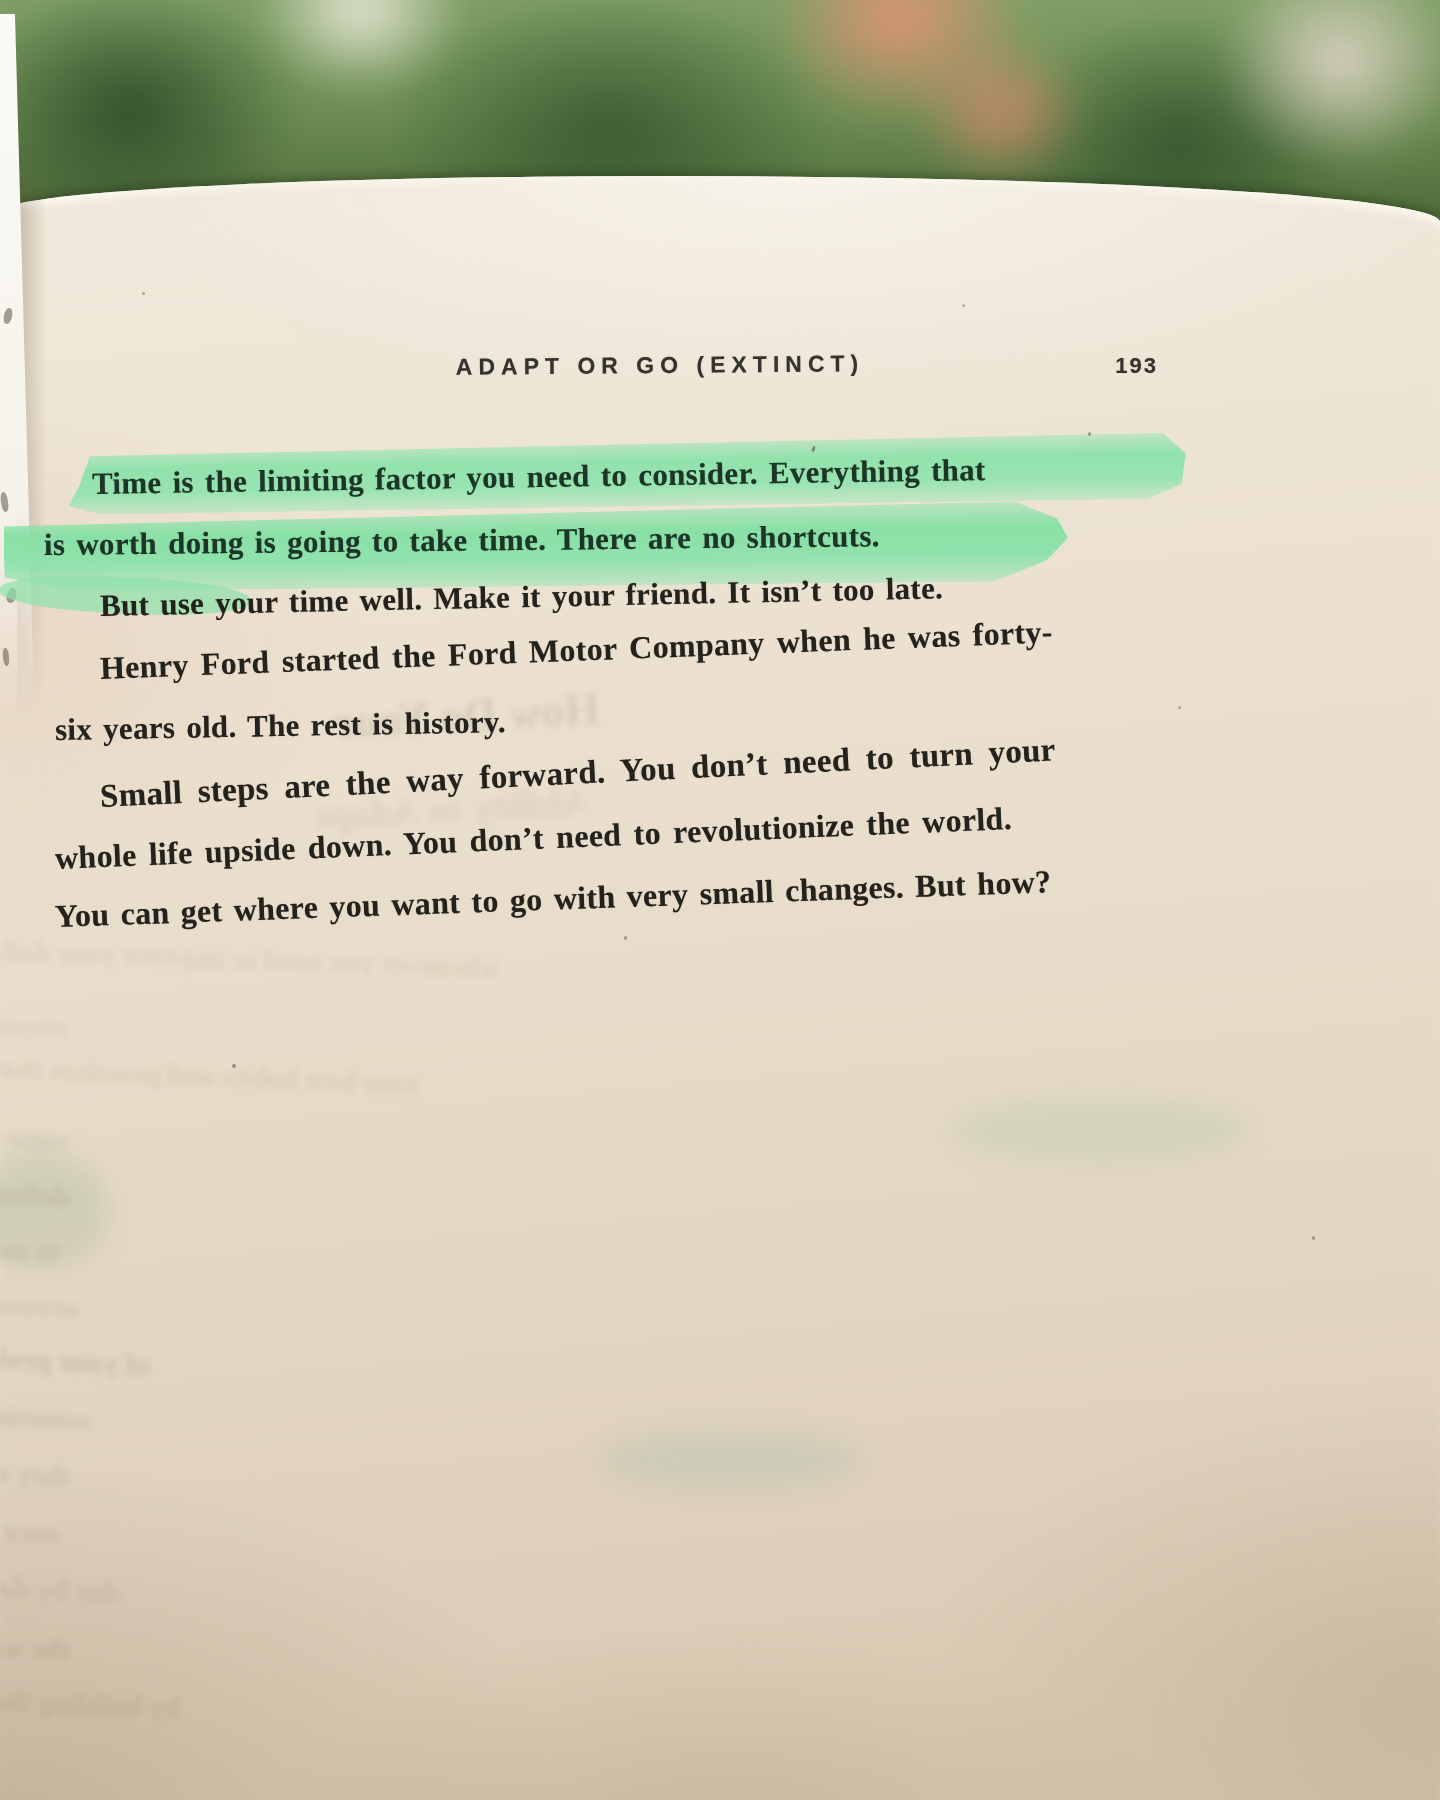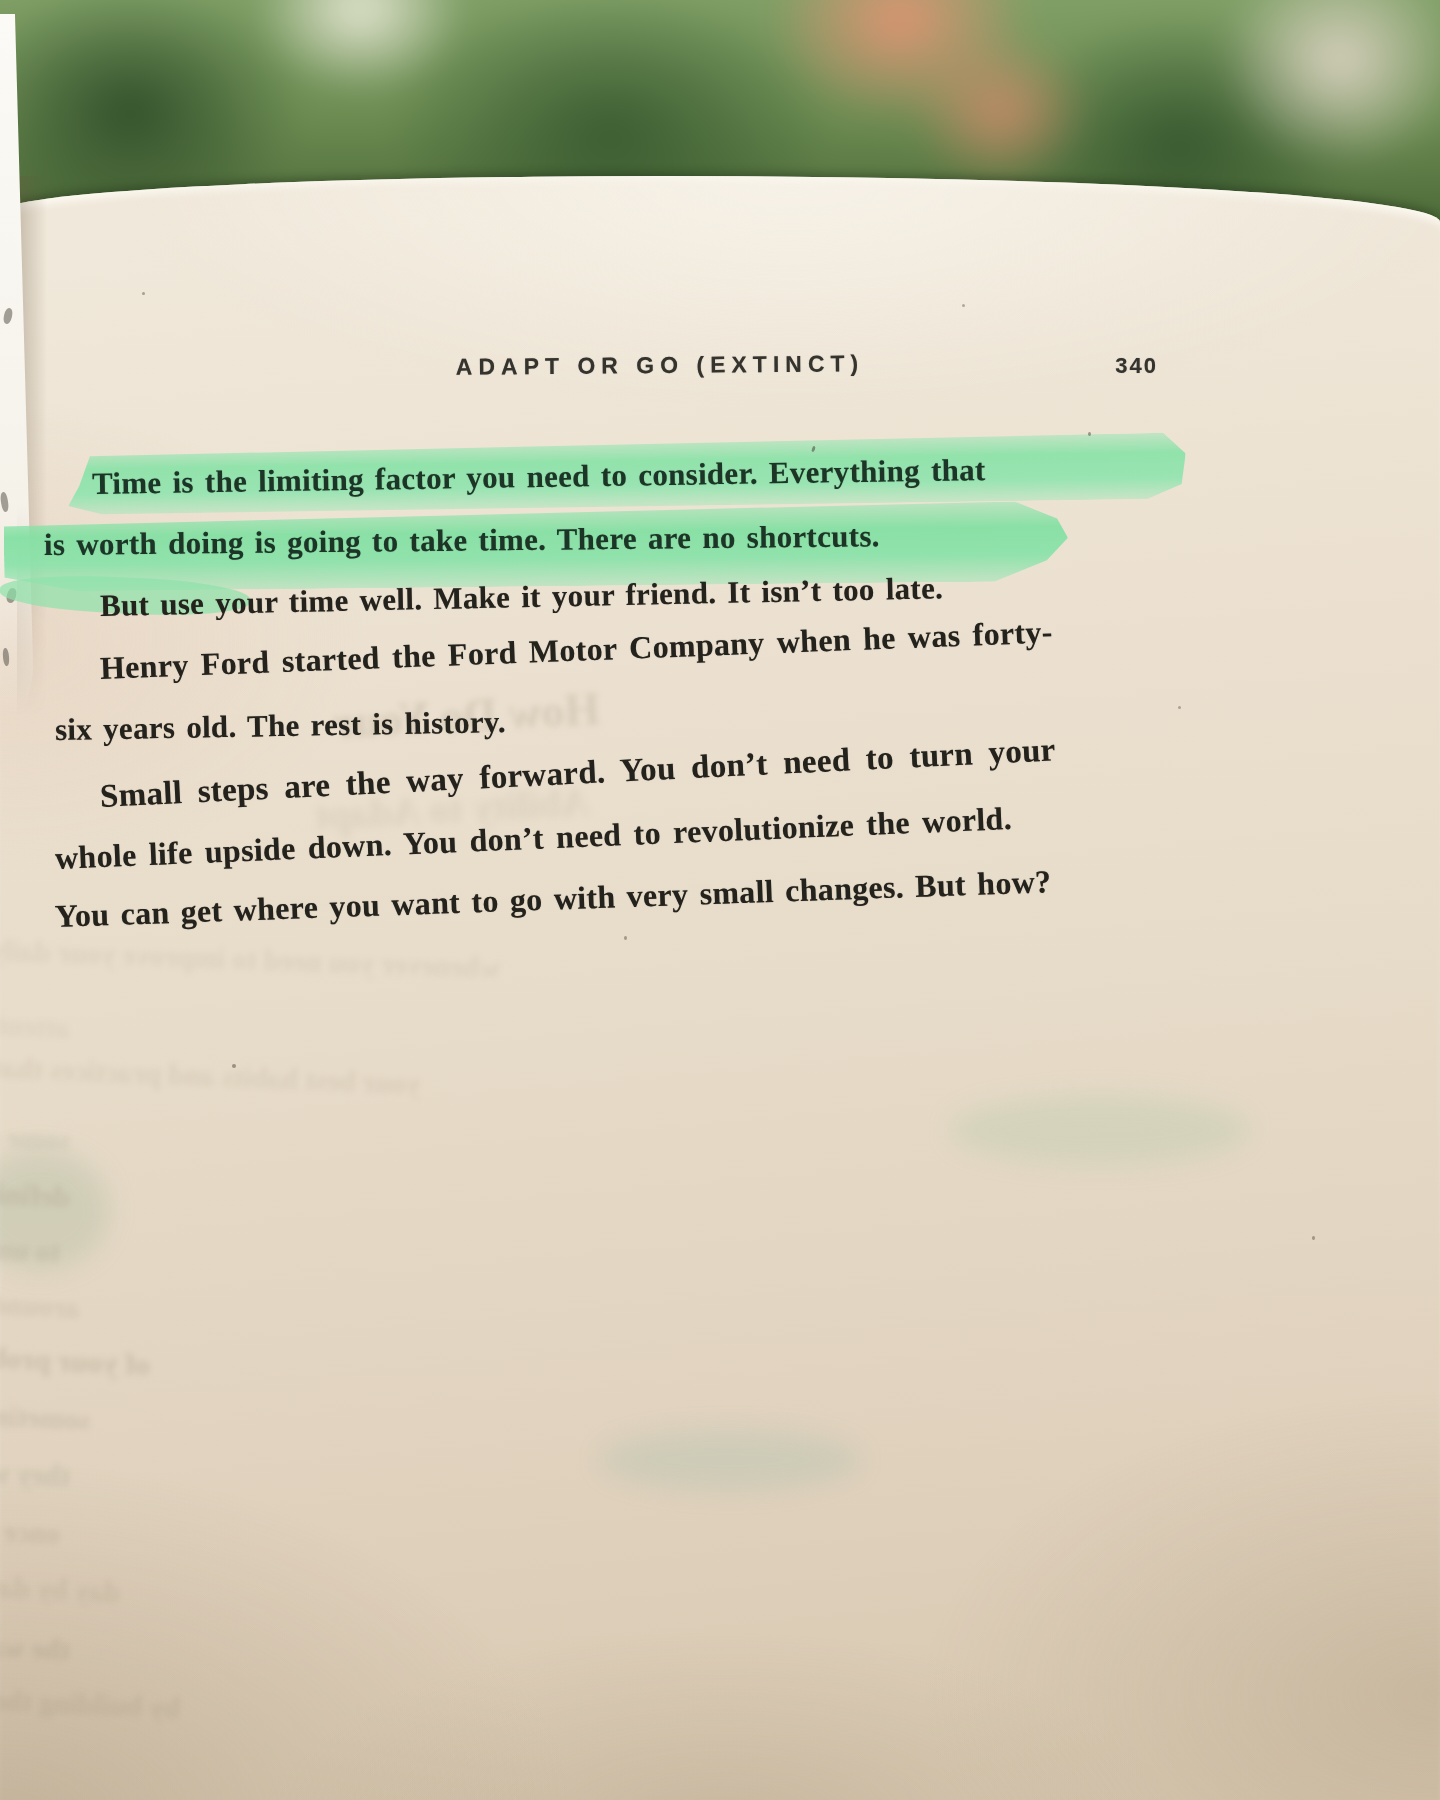--- a/index.html
+++ b/index.html
@@ -112,21 +112,21 @@
 
   <div class="edge-strip"></div>
   <div class="edge-seam"></div>
   <div class="edge-mark" style="left:4px;top:308px;width:8px;height:16px;transform:rotate(12deg);"></div>
   <div class="edge-mark" style="left:1px;top:492px;width:7px;height:20px;transform:rotate(-8deg);"></div>
   <div class="edge-mark" style="left:7px;top:588px;width:9px;height:15px;transform:rotate(15deg);"></div>
   <div class="edge-mark" style="left:3px;top:648px;width:6px;height:18px;transform:rotate(-5deg);"></div>
 
   <div class="runhead">
     <div class="title">ADAPT OR GO (EXTINCT)</div>
-    <div class="pagenum">340</div>
+    <div class="pagenum">193</div>
   </div>
 
   <div class="ghost" style="left:600px;top:682px;font-size:46px;opacity:.20;transform:scaleX(-1) rotate(3deg);">How Do Your</div>
   <div class="ghost" style="left:590px;top:778px;font-size:40px;opacity:.14;filter:blur(4px);transform:scaleX(-1) rotate(3deg);">Ability to Adapt</div>
 
   <div class="hl-band b1"></div>
   <div class="hl-band b2"></div>
   <div class="hl-band b2tail"></div>
 
   <div class="bline hl" style="left:92px;top:466px;font-size:31px;word-spacing:3px;transform:rotate(-.9deg);">Time is the limiting factor you need to consider. Everything that</div>

